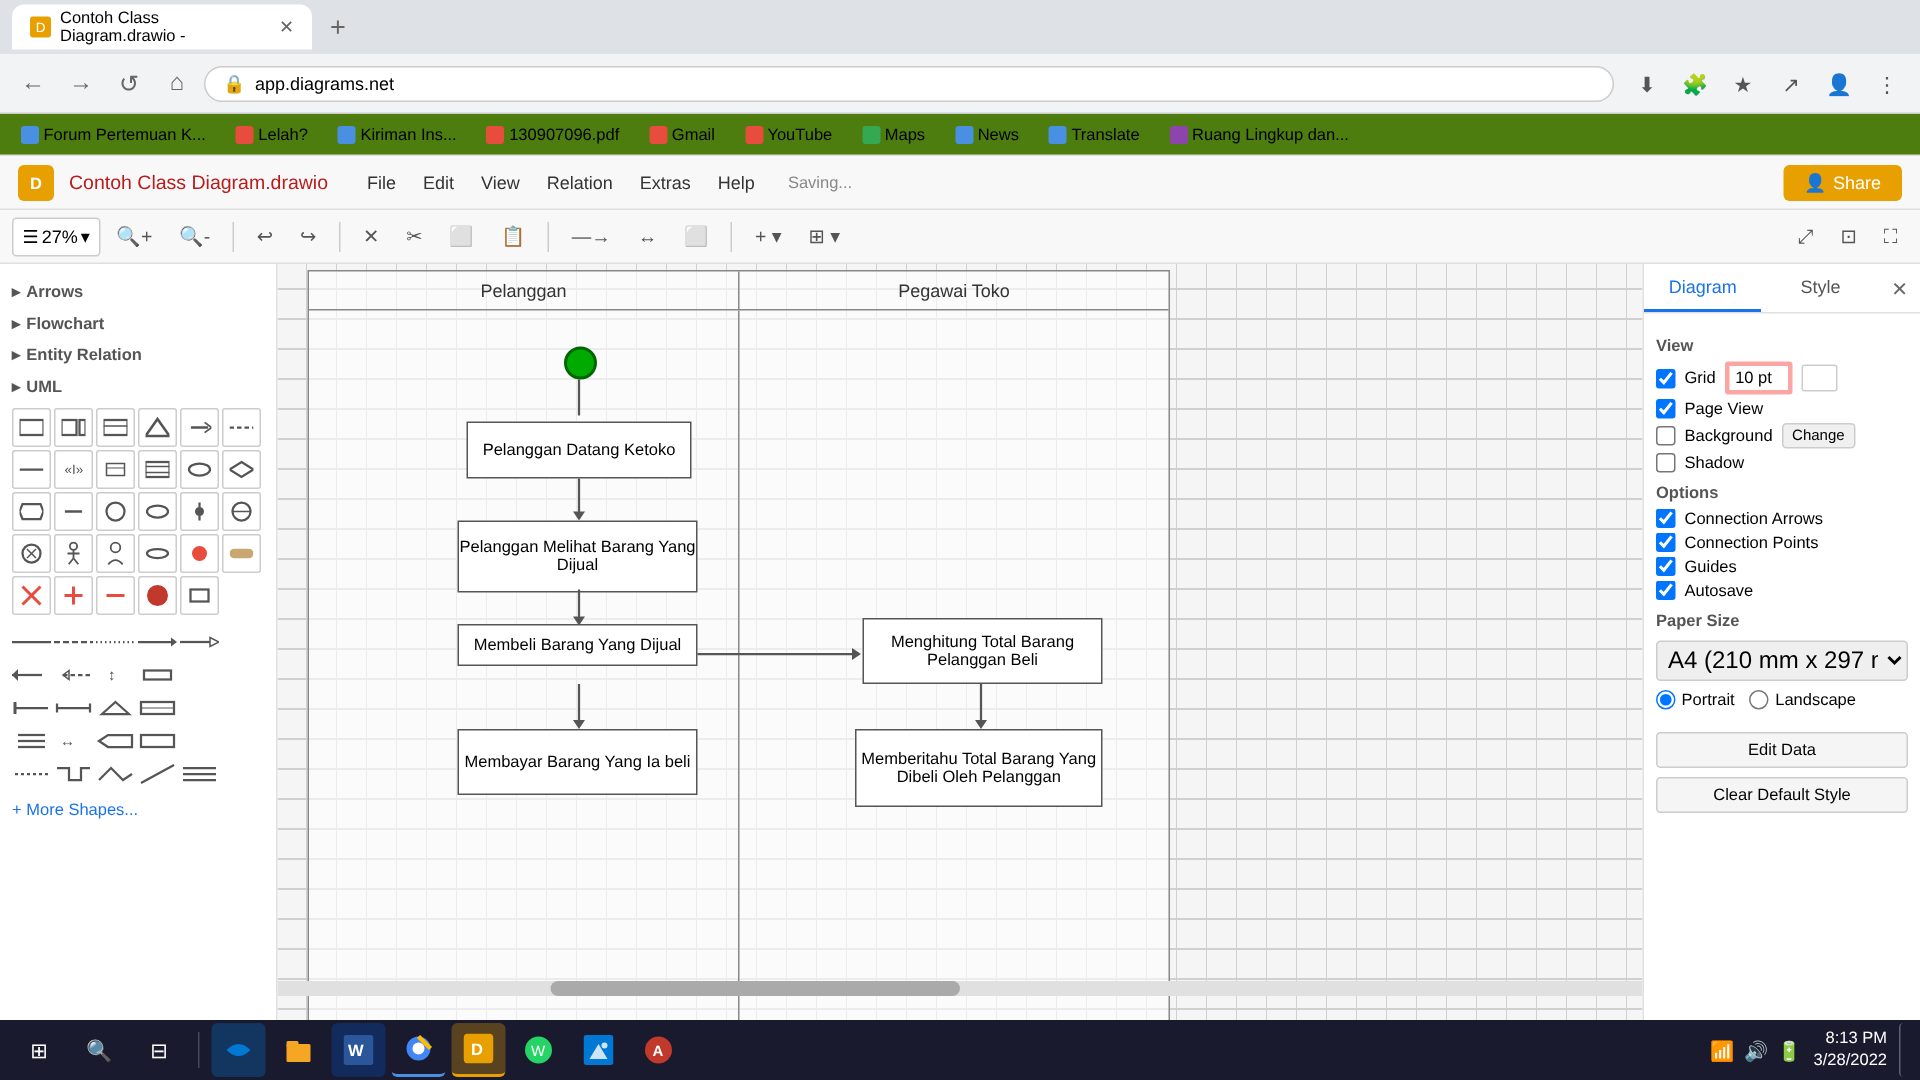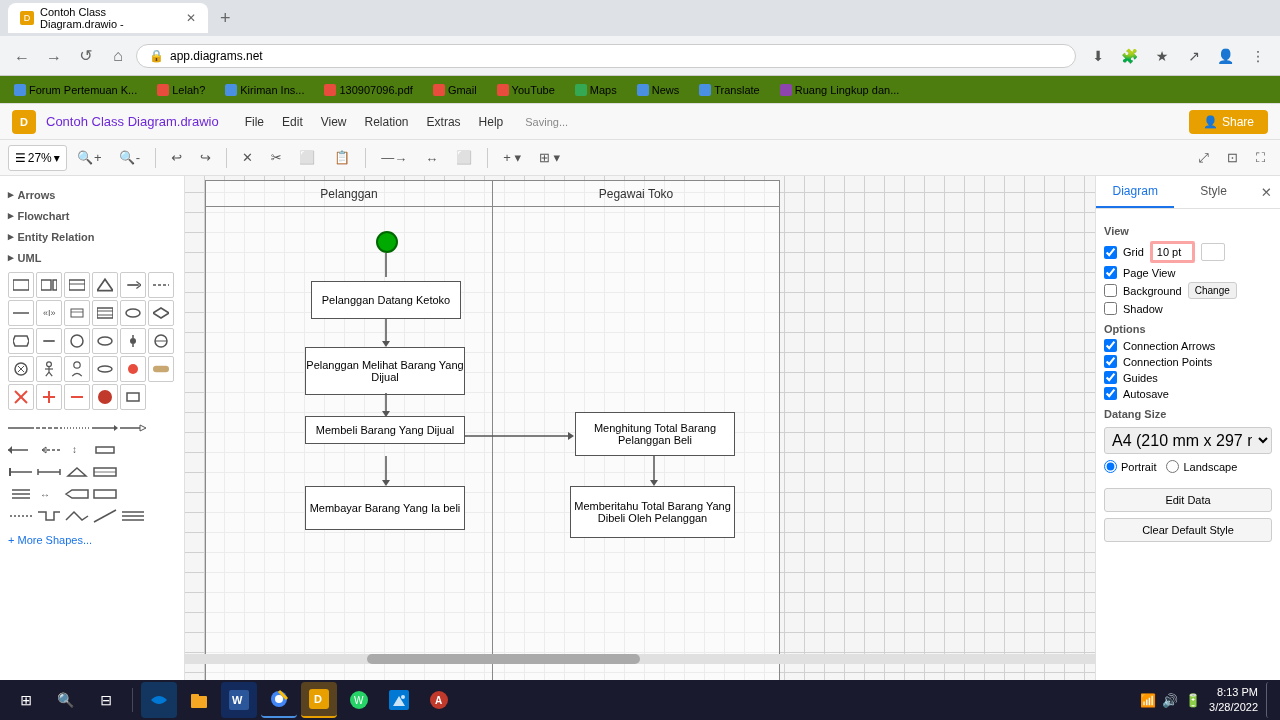--- a/index.html
+++ b/index.html
@@ -76,21 +76,21 @@
     .app-titlebar {
       background: #f8f8f8;
       height: 36px;
       display: flex;
       align-items: center;
       padding: 0 12px;
       gap: 10px;
       border-bottom: 1px solid #e0e0e0;
     }
     .app-logo { width: 24px; height: 24px; background: #e8a000; border-radius: 4px; display: flex; align-items: center; justify-content: center; color: white; font-weight: bold; font-size: 14px; }
-    .app-title { font-size: 13px; font-weight: 500; color: #6d28d9; }
+    .app-title { font-size: 13px; font-weight: 500; color: #b91c1c; }
     .menu-bar { display: flex; gap: 2px; margin-left: 8px; }
     .menu-item { padding: 4px 8px; cursor: pointer; border-radius: 3px; font-size: 12px; color: #333; }
     .saving-text { font-size: 11px; color: #888; margin-left: 4px; }
     .share-btn {
       margin-left: auto;
       background: #e8a000;
       color: white;
       border: none;
       border-radius: 4px;
       padding: 5px 14px;
@@ -855,21 +855,21 @@
           <input type="checkbox" checked="" style="">
           <span>Guides</span>
         </div>
 
         <div class="view-option">
           <input type="checkbox" checked="" style="">
           <span>Autosave</span>
         </div>
 
         
-        <div class="panel-section-title">Datang Size</div>
+        <div class="panel-section-title">Paper Size</div>
 
         <select class="paper-size-select">
           <option>A4 (210 mm x 297 mm)</option>
         </select>
 
         <div class="orientation-row">
           <label style="display:flex;align-items:center;gap:4px;">
             <input type="radio" name="orientation" checked="" style="">
             <span>Portrait</span>
           </label>

